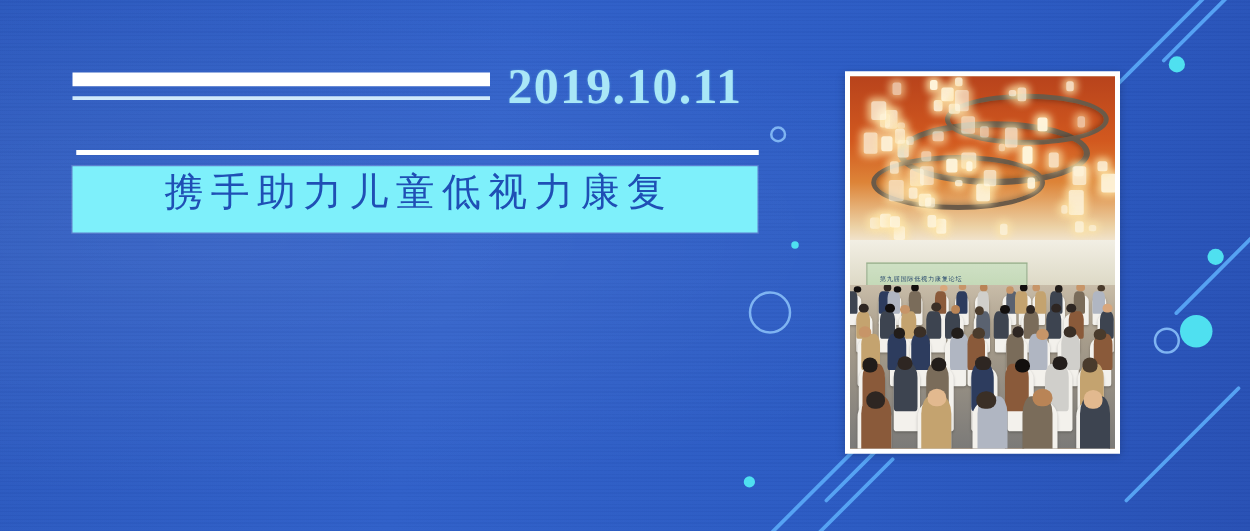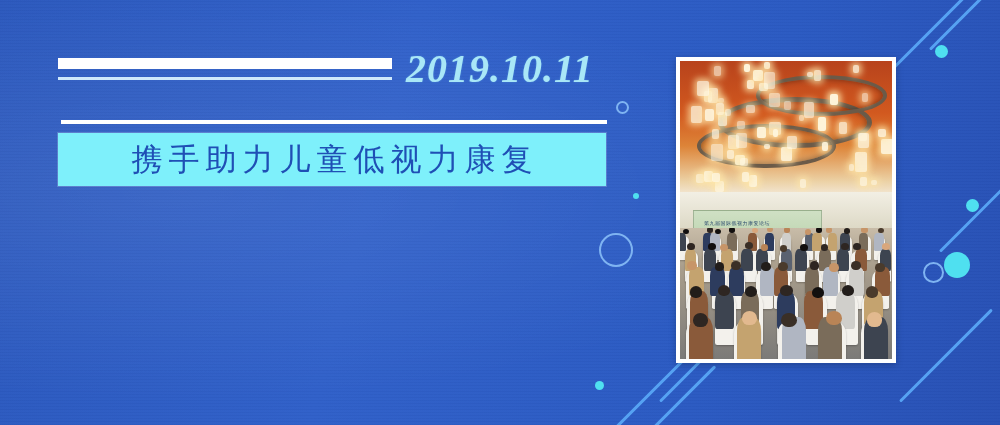--- a/index.html
+++ b/index.html
@@ -56,21 +56,20 @@
   
   #headline {
     position: absolute;
     left: 58px;
     top: 50px;
     width: 600px;
   }
   #rule-row {
     position: relative;
     height: 48px;
-    font-style: italic;
   }
   #rule-thick {
     position: absolute;
     left: 0;
     top: 8px;
     width: 334px;
     height: 11px;
     background: #ffffff;
   }
   #rule-thin {
@@ -113,21 +112,21 @@
     background: #ffffff;
     margin-top: 22px;
     margin-left: 3px;
   }
   #subtitle-banner {
     margin-top: 9px;
     width: 548px;
     height: 53px;
     background: #7ef0fb;
     display: flex;
-    align-items: center;
+    align-items: flex-start;
     justify-content: center;
     box-shadow: 0 0 0 1px rgba(255,255,255,.18);
   }
   #subtitle-text {
     color: #1f4fb5;
     font-family: "Liberation Sans", "DejaVu Sans", sans-serif;
     font-size: 31px;
     font-weight: 400;
     letter-spacing: 6px;
     text-indent: 6px;

